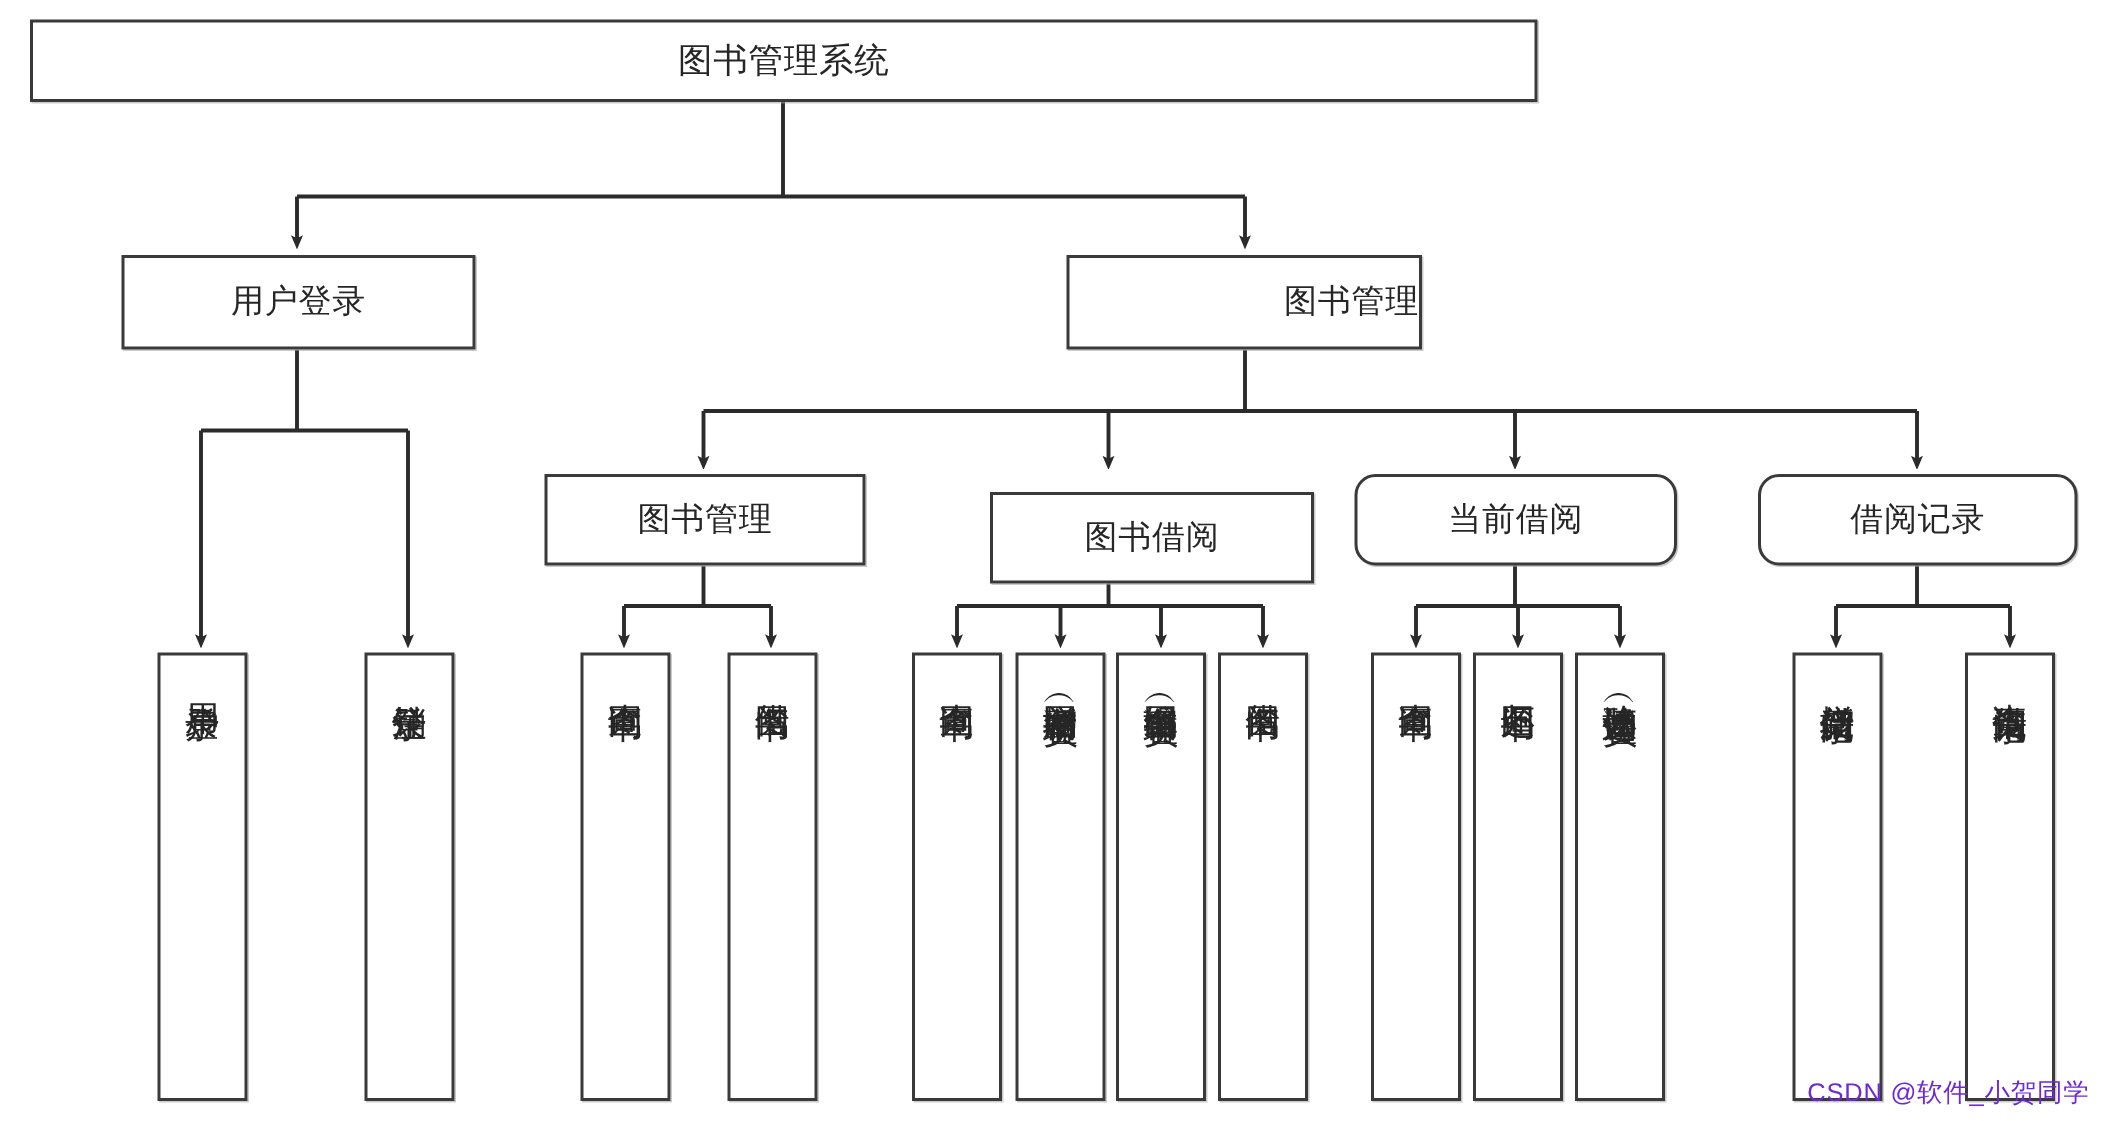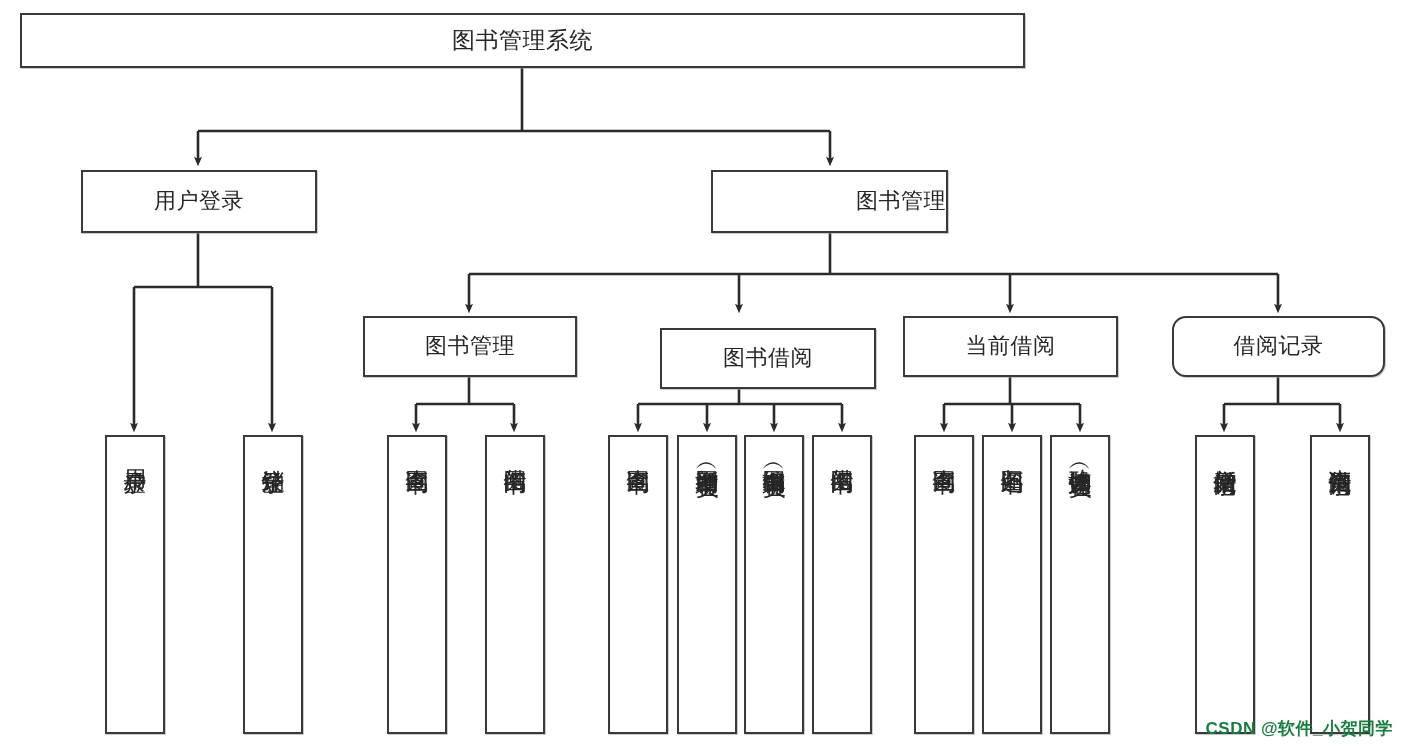--- a/index.html
+++ b/index.html
@@ -58,24 +58,23 @@
     text-orientation: upright;
     font-size: 23px;
     line-height: 1.08;
     letter-spacing: 1px;
   }
   .watermark {
     position: absolute;
     right: 12px;
     bottom: 7px;
     font-size: 17px;
-    color: #15803d;
+    color: #6d28d9;
     letter-spacing: 0.5px;
     white-space: nowrap;
-    font-weight: bold;
   }
 </style>
 </head>
 <body>
 
 <div id="canvas">
 
   <svg class="edges" viewBox="0 0 1405 747" xmlns="http://www.w3.org/2000/svg">
     <defs>
       <marker id="arrow" markerWidth="10" markerHeight="10" refX="6.2" refY="4" orient="auto" markerUnits="userSpaceOnUse">
@@ -136,21 +135,21 @@
   <div class="node horiz" style="left:711px; top:170px; width:237px; height:63px;justify-content:flex-end;">
     <span class="label">图书管理</span>
   </div>
 
   <div class="node horiz" style="left:363px; top:316px; width:214px; height:61px;">
     <span class="label">图书管理</span>
   </div>
   <div class="node horiz" style="left:632px; top:328px; width:216px; height:61px;margin-left:28px;">
     <span class="label">图书借阅</span>
   </div>
-  <div class="node horiz" style="left:903px; top:316px; width:215px; height:61px;">
+  <div class="node horiz" style="left:903px; top:316px; width:215px; height:61px;border-radius:14px;">
     <span class="label">当前借阅</span>
   </div>
   <div class="node horiz" style="left:1172px; top:316px; width:213px; height:61px;border-radius:14px;">
     <span class="label">借阅记录</span>
   </div>
 
   <div class="node vert" style="left:105px; top:435px; width:60px; height:299px;">
     <span class="label">用户登录</span>
   </div>
   <div class="node vert" style="left:243px; top:435px; width:60px; height:299px;">

